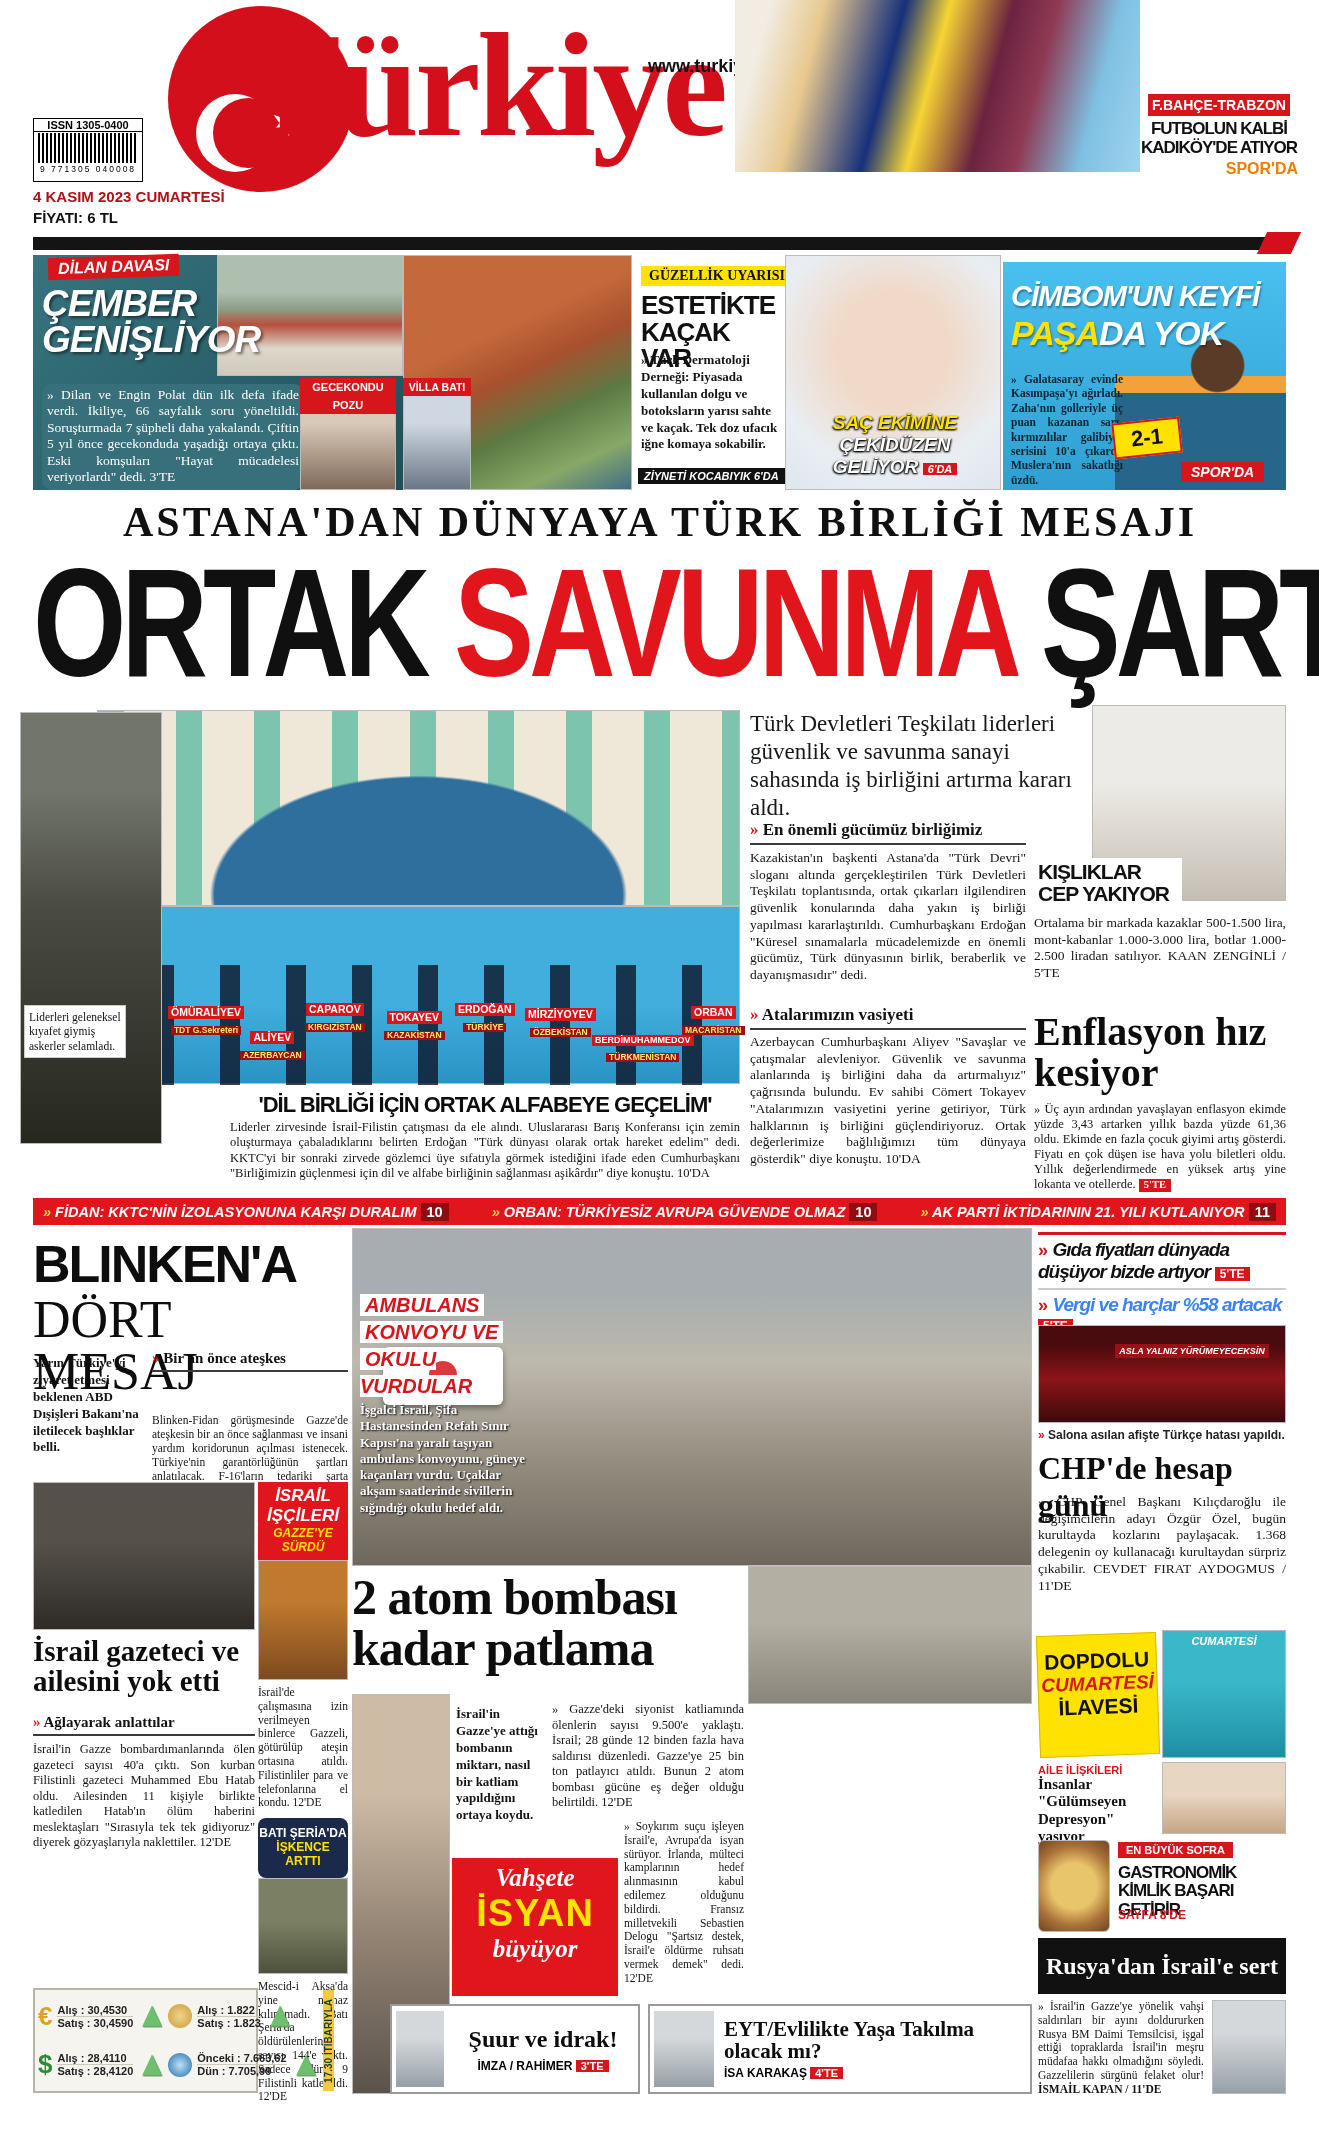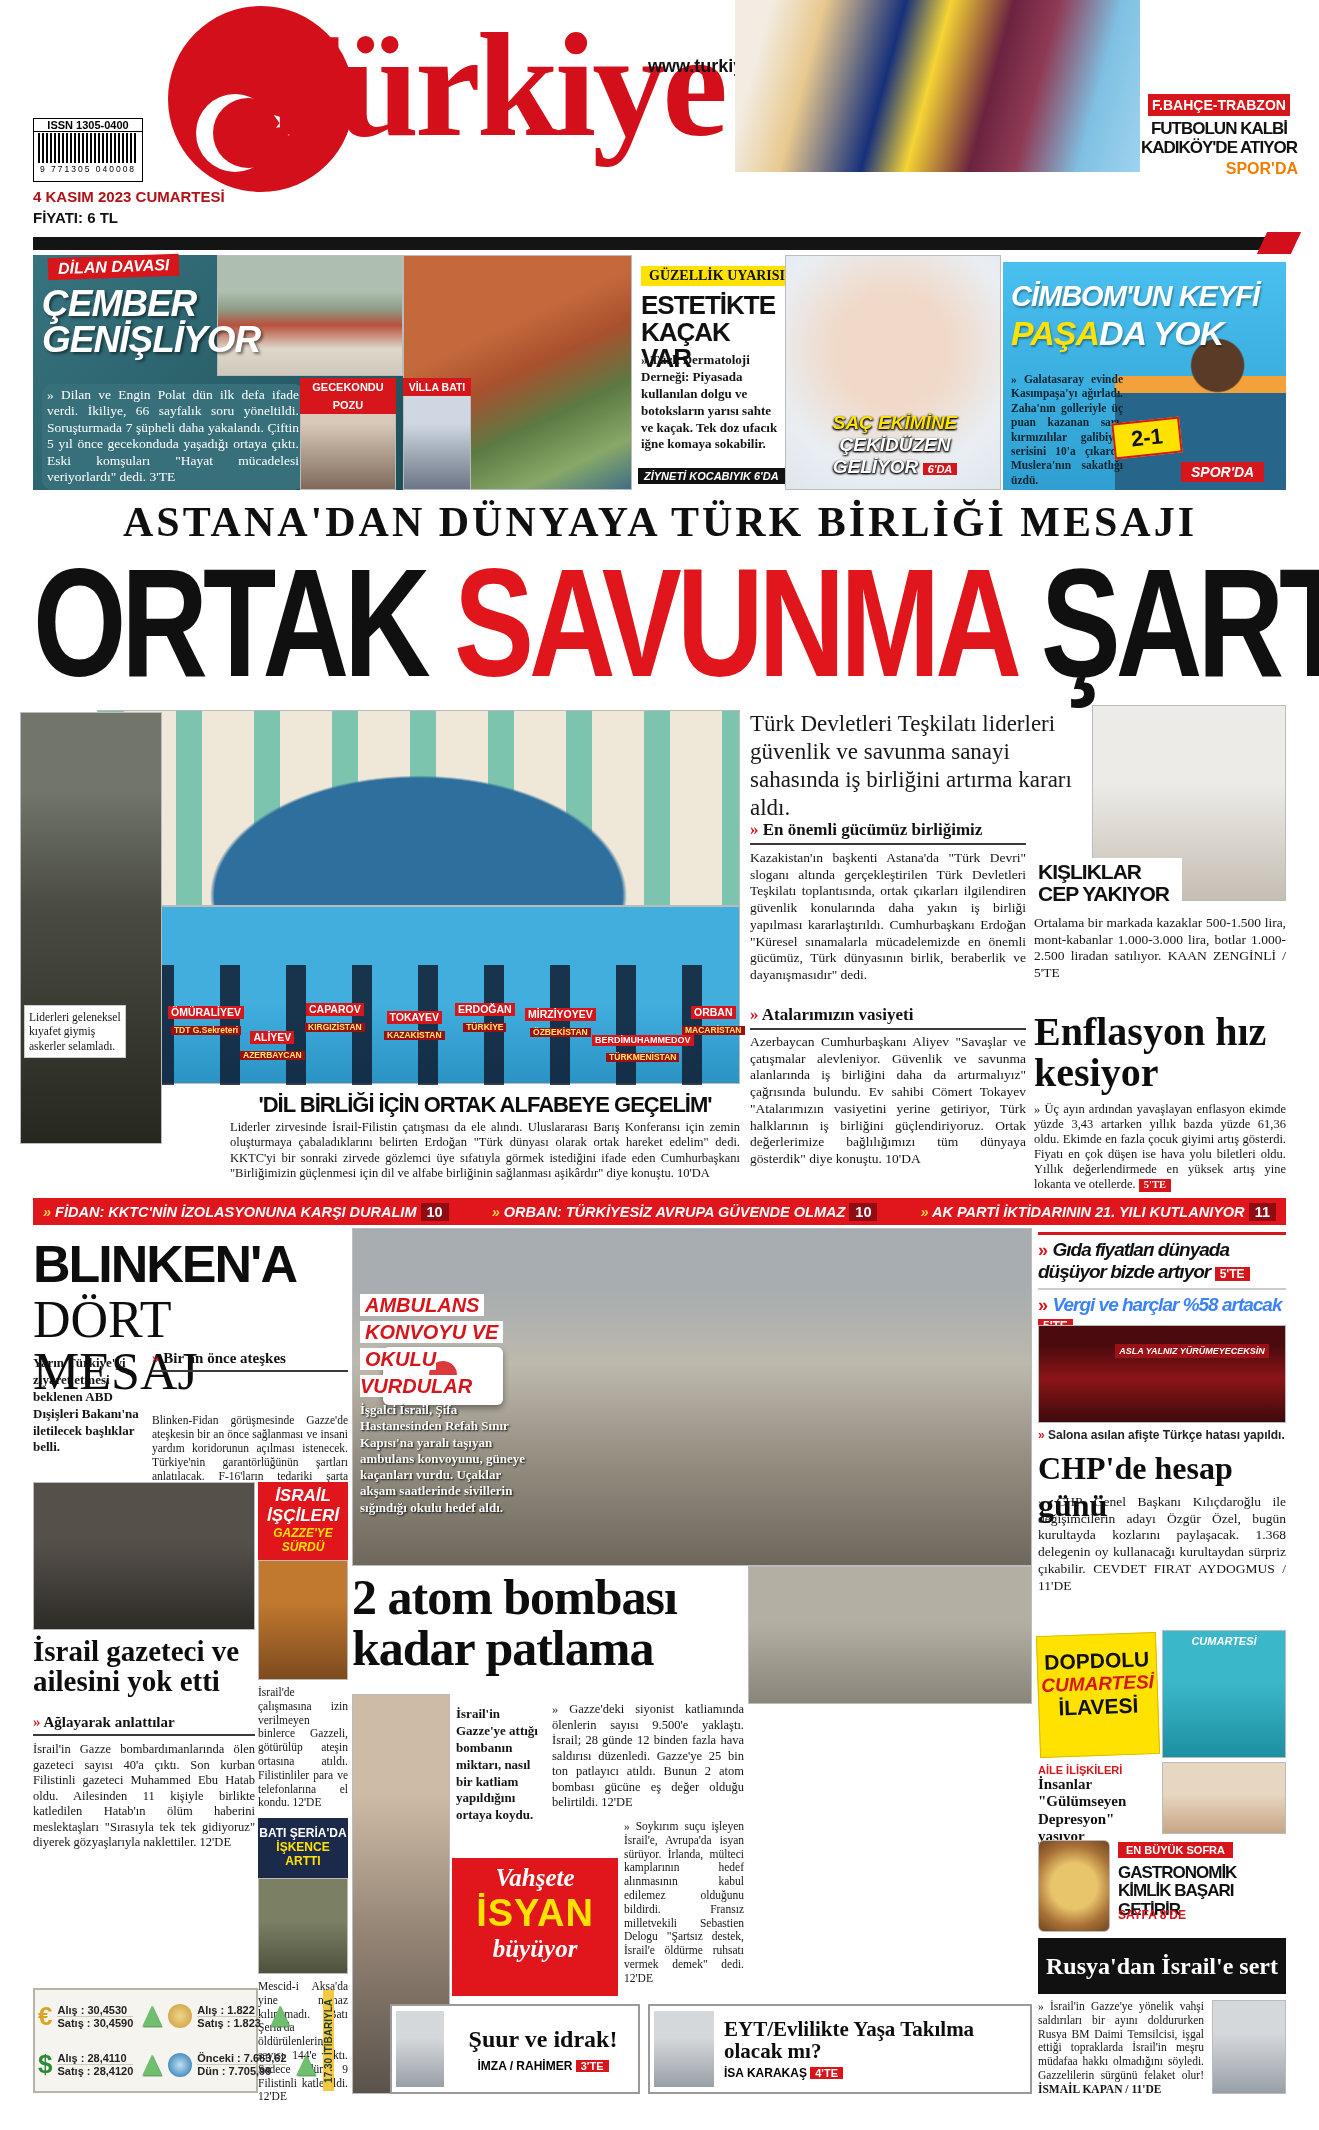--- a/index.html
+++ b/index.html
@@ -209,21 +209,21 @@
   <div class="abs sec-title" style="left:33px;top:1714px;width:222px;font-size:15px;"><span class="chev">»</span> <span>Ağlayarak anlattılar</span></div>
   <div class="abs body-serif" style="left:33px;top:1742px;width:222px;height:165px;font-size:12.5px;line-height:1.24;">İsrail'in Gazze bombardımanlarında ölen gazeteci sayısı 40'a çıktı. Son kurban Filistinli gazeteci Muhammed Ebu Hatab oldu. Ailesinden 11 kişiyle birlikte katledilen Hatab'ın ölüm haberini meslektaşları "Sırasıyla tek tek gidiyoruz" diyerek gözyaşlarıyla naklettiler. 12'DE</div>
 
   <div class="abs" style="left:258px;top:1482px;width:90px;height:78px;background:#e0161c;text-align:center;padding-top:4px;box-sizing:border-box;">
     <div style="color:#fff;font-weight:900;font-size:17px;font-style:italic;">İSRAİL</div>
     <div style="color:#fff;font-weight:900;font-size:17px;font-style:italic;">İŞÇİLERİ</div>
     <div style="color:#ffe200;font-weight:900;font-size:12px;font-style:italic;">GAZZE'YE SÜRDÜ</div>
   </div>
   <div class="abs ph-workers cover" style="left:258px;top:1560px;width:90px;height:120px;"></div>
   <div class="abs body-serif" style="left:258px;top:1686px;width:90px;height:128px;font-size:11.5px;line-height:1.2;">İsrail'de çalışmasına izin verilmeyen binlerce Gazzeli, götürülüp ateşin ortasına atıldı. Filistinliler para ve telefonlarına el kondu. 12'DE</div>
-  <div class="abs" style="left:258px;top:1818px;width:90px;height:60px;background:#1b2a4a;text-align:center;padding-top:8px;box-sizing:border-box;">
+  <div class="abs" style="left:258px;top:1818px;width:90px;height:60px;background:#1b2a4a;text-align:center;padding-top:8px;box-sizing:border-box;border-radius:8px;">
     <div style="color:#fff;font-weight:900;font-size:12px;">BATI ŞERİA'DA</div>
     <div style="color:#ffe200;font-weight:900;font-size:12px;">İŞKENCE ARTTI</div>
   </div>
   <div class="abs ph-soldiers cover" style="left:258px;top:1878px;width:90px;height:96px;"></div>
   <div class="abs body-serif" style="left:258px;top:1980px;width:90px;height:115px;font-size:11.5px;line-height:1.2;">Mescid-i Aksa'da yine namaz kılınamadı. Batı Şeria'da öldürülenlerin sayısı 144'e çıktı. Sadece dün 9 Filistinli katledildi. 12'DE</div>
 
   <div class="abs" style="left:33px;top:1988px;width:225px;height:105px;background:#f6f4ee;border:2px solid #b9b4a8;box-sizing:border-box;display:flex;">
     <div style="flex:1;display:grid;grid-template-columns:1fr 1fr;grid-template-rows:1fr 1fr;padding:3px;gap:2px;">
       <div class="doviz-cell">
         <span style="font-size:26px;font-weight:900;color:#d9a520;">€</span>

